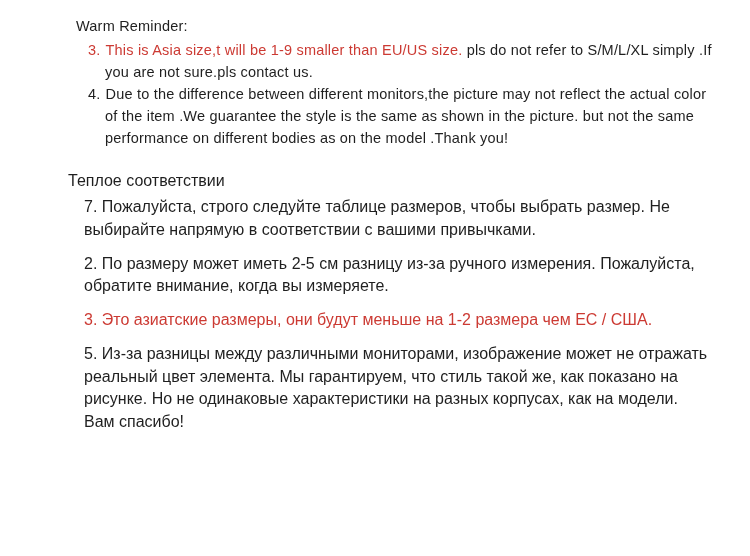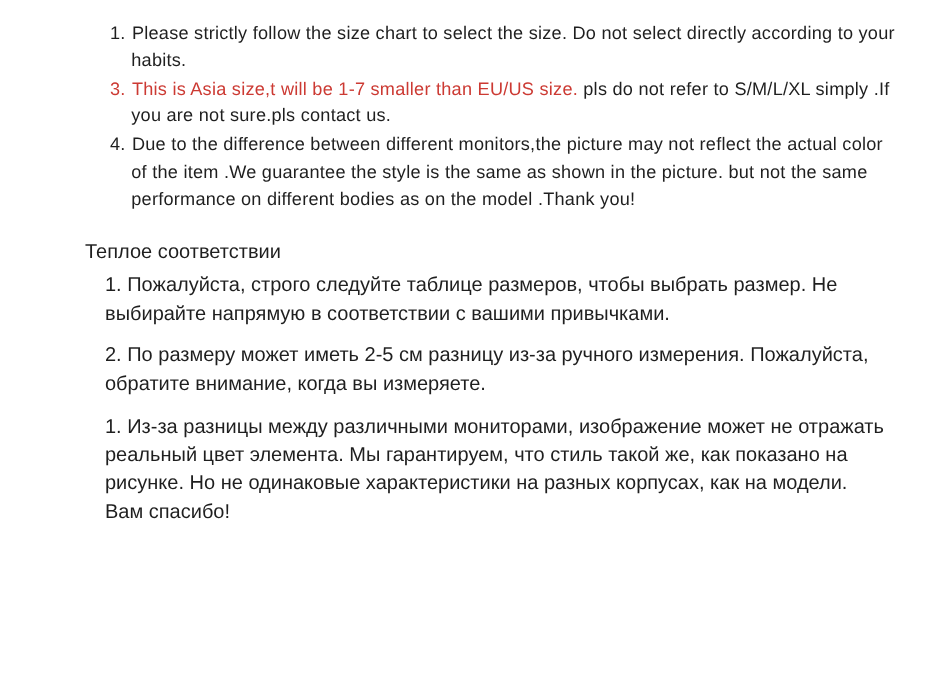--- a/index.html
+++ b/index.html
@@ -31,52 +31,51 @@
   .ru-item .block { display: block; }
 
   .red { color: #cc3a33; }
 </style>
 </head>
 <body>
 
 <div class="wrap">
 
   <div class="en-section">
+    <div class="en-title">Warm Reminder:</div>
     <div class="en-list">
 
-      <div class="en-item">
-        <span class="num">1.</span><span>Please strictly follow the size chart to select the size. Do not select directly according to your habits.</span>
-      </div>
 
 
       <div class="en-item">
-        <span class="num red">3.</span><span class="red">This is Asia size,t will be 1-7 smaller than EU/US size.</span><span> pls do not refer to S/M/L/XL simply .If you are not sure.pls contact us.</span>
+        <span class="num red">3.</span><span class="red">This is Asia size,t will be 1-9 smaller than EU/US size.</span><span> pls do not refer to S/M/L/XL simply .If you are not sure.pls contact us.</span>
       </div>
 
       <div class="en-item">
         <span class="num">4.</span><span>Due to the difference between different monitors,the picture may not reflect the actual color of the item .We guarantee the style is the same as shown in the picture. but not the same performance on different bodies as on the model .Thank you!</span>
       </div>
 
     </div>
   </div>
 
   <div class="ru-section">
     <div class="ru-title">Теплое соответствии</div>
 
     <div class="ru-item">
-      <span>1. Пожалуйста, строго следуйте таблице размеров, чтобы выбрать размер. Не выбирайте напрямую в соответствии с вашими привычками.</span>
+      <span>7. Пожалуйста, строго следуйте таблице размеров, чтобы выбрать размер. Не выбирайте напрямую в соответствии с вашими привычками.</span>
     </div>
 
     <div class="ru-item">
       <span>2. По размеру может иметь 2-5 см разницу из-за ручного измерения. Пожалуйста, обратите внимание, когда вы измеряете.</span>
     </div>
 
     <div class="ru-item">
+      <span class="red block">3. Это азиатские размеры, они будут меньше на 1-2 размера чем ЕС / США.</span>
     </div>
 
     <div class="ru-item">
-      <span class="block">1. Из-за разницы между различными мониторами, изображение может не отражать реальный цвет элемента. Мы гарантируем, что стиль такой же, как показано на рисунке. Но не одинаковые характеристики на разных корпусах, как на модели.</span>
+      <span class="block">5. Из-за разницы между различными мониторами, изображение может не отражать реальный цвет элемента. Мы гарантируем, что стиль такой же, как показано на рисунке. Но не одинаковые характеристики на разных корпусах, как на модели.</span>
       <span class="block">Вам спасибо!</span>
     </div>
 
   </div>
 
 </div>
 
 </body></html>

